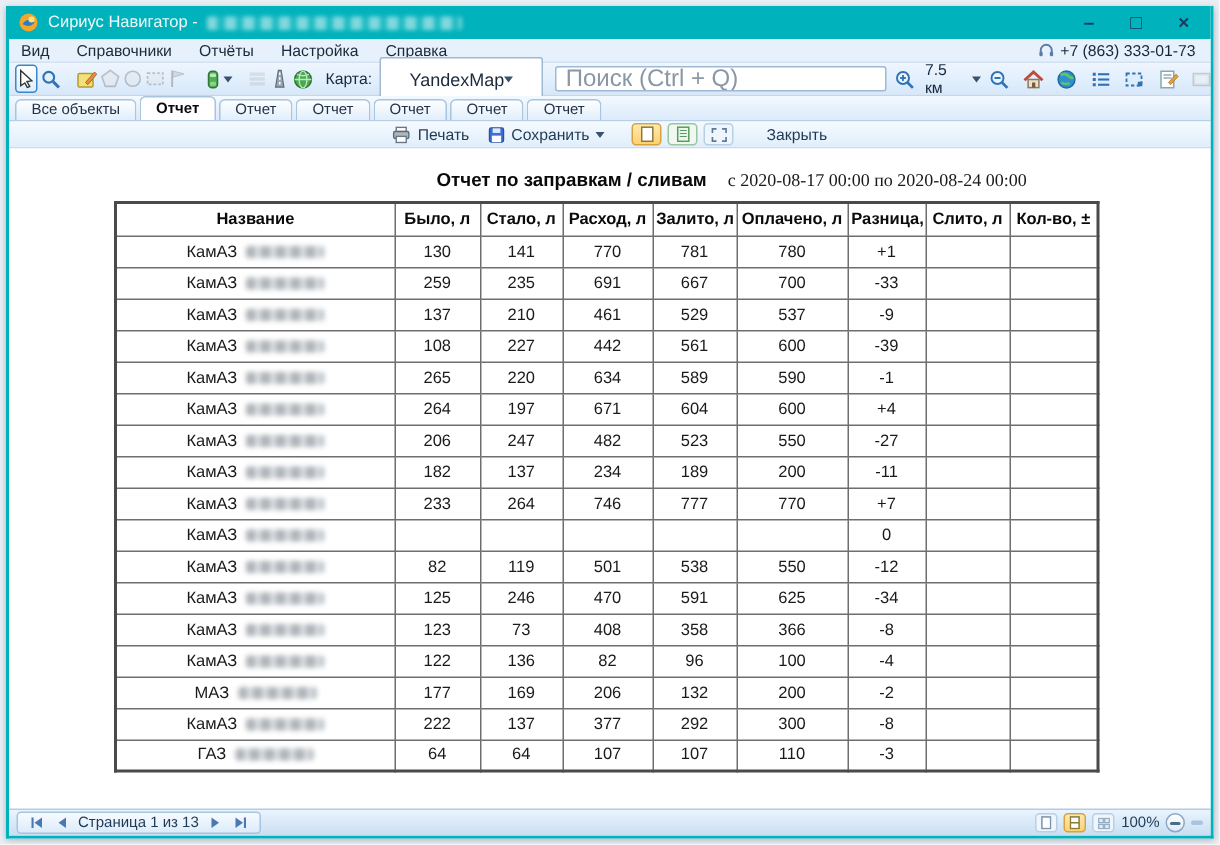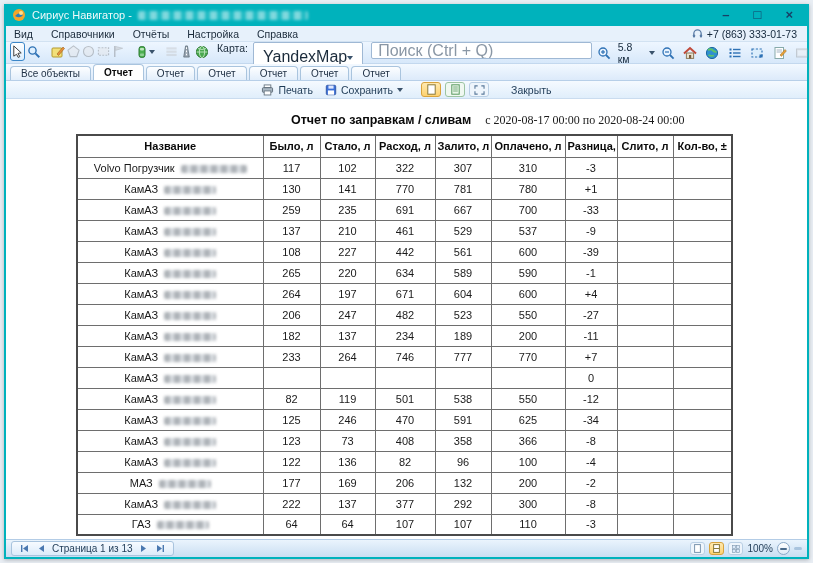--- a/index.html
+++ b/index.html
@@ -23,28 +23,28 @@
   
   .menubar { height:16px; background:#e7f1fb; display:flex; align-items:center;
              padding:0 10px 0 8px; font-size:10.5px; color:#1a2a3a;
              border-bottom:1px solid #d2e2f2; flex:0 0 auto; }
   .menu-items { display:flex; gap:18px; }
   .menu-item { cursor:default; }
   .phone-wrap { margin-left:auto; display:flex; align-items:center; gap:4px; color:#14283c; }
 
   
   .toolbar { height:22px; background:linear-gradient(#eef6ff,#d7e8fa); display:flex;
-             padding:0 4px; gap:2px; border-bottom:1px solid #c3d8ee; flex:0 0 auto; }
+             align-items:center; padding:0 4px; gap:2px; border-bottom:1px solid #c3d8ee; flex:0 0 auto; }
   .tbtn { width:21px; height:19px; display:flex; align-items:center; justify-content:center; border-radius:3px; }
   .tbtn.sel { border:1px solid #3b86c8; background:linear-gradient(#ffffff,#dbeeff); }
   .tbtn.dis { opacity:.4; filter:grayscale(.9); }
   .tsep { width:1px; height:15px; background:#b9cfe4; margin:0 3px; }
   .map-label { font-size:10.5px; margin:0 3px 0 6px; color:#1a2a3a; }
   .combo { width:118px; height:30px; background:#fff; border:1px solid #9fb8d4; border-radius:2px;
-           display:flex; align-items:center; font-size:16px; padding:0 9px; color:#1a2a3a; }
+           display:flex; align-items:center; font-size:12px; padding:0 19px; color:#1a2a3a; }
   .caret { width:0; height:0; border:3px solid transparent; border-top:4px solid #3a526b; margin-top:4px; }
   .combo .caret { margin-left:auto; }
   .search { width:266px; height:17px; background:#fff; border:1px solid #9fb8d4; border-radius:2px;
             font-size:16px; padding:0 6px; color:#445; font-family:inherit; margin-left:6px; }
   .search::placeholder { color:#8a97a5; }
   .tright { margin-left:auto; display:flex; align-items:center; gap:3px; padding-right:2px; }
   .scale { font-size:10.5px; color:#14283c; margin:0 1px; }
 
   
   .tabstrip { height:17px; background:linear-gradient(#f3f9ff,#dceafa); display:flex;
@@ -213,21 +213,21 @@
     <input class="search" type="text" placeholder="Поиск (Ctrl + Q)" style="">
     <span class="tright">
       <span class="tbtn">
         <svg width="14" height="14" viewBox="0 0 14 14">
             <circle cx="6" cy="6" r="4" fill="#eaf4ff" stroke="#2f72b5" stroke-width="1.3"></circle>
             <line x1="4" y1="6" x2="8" y2="6" stroke="#2f72b5" stroke-width="1.2"></line>
             <line x1="6" y1="4" x2="6" y2="8" stroke="#2f72b5" stroke-width="1.2"></line>
             <line x1="9" y1="9" x2="12.6" y2="12.6" stroke="#2f72b5" stroke-width="1.8"></line>
           </svg>
       </span>
-      <span class="scale">5.8 км</span>
+      <span class="scale">7.5 км</span>
       <span class="caret"></span>
       <span class="tbtn">
         <svg width="14" height="14" viewBox="0 0 14 14">
             <circle cx="6" cy="6" r="4" fill="#eaf4ff" stroke="#2f72b5" stroke-width="1.3"></circle>
             <line x1="4" y1="6" x2="8" y2="6" stroke="#2f72b5" stroke-width="1.2"></line>
             <line x1="9" y1="9" x2="12.6" y2="12.6" stroke="#2f72b5" stroke-width="1.8"></line>
           </svg>
       </span>
       <span class="tbtn">
         <svg width="14" height="14" viewBox="0 0 14 14">
@@ -354,31 +354,20 @@
             <th>Расход, л</th>
             <th>Залито, л</th>
             <th>Оплачено, л</th>
             <th>Разница, л</th>
             <th>Слито, л</th>
             <th>Кол-во, ±</th>
           </tr>
         </thead>
       <tbody>
           <tr>
-            <td><span>Volvo Погрузчик</span><span class="redact wide"></span></td>
-            <td>117</td>
-            <td>102</td>
-            <td>322</td>
-            <td>307</td>
-            <td>310</td>
-            <td>-3</td>
-            <td></td>
-            <td></td>
-          </tr>
-          <tr>
             <td><span>КамАЗ</span><span class="redact"></span></td>
             <td>130</td>
             <td>141</td>
             <td>770</td>
             <td>781</td>
             <td>780</td>
             <td>+1</td>
             <td></td>
             <td></td>
           </tr>

